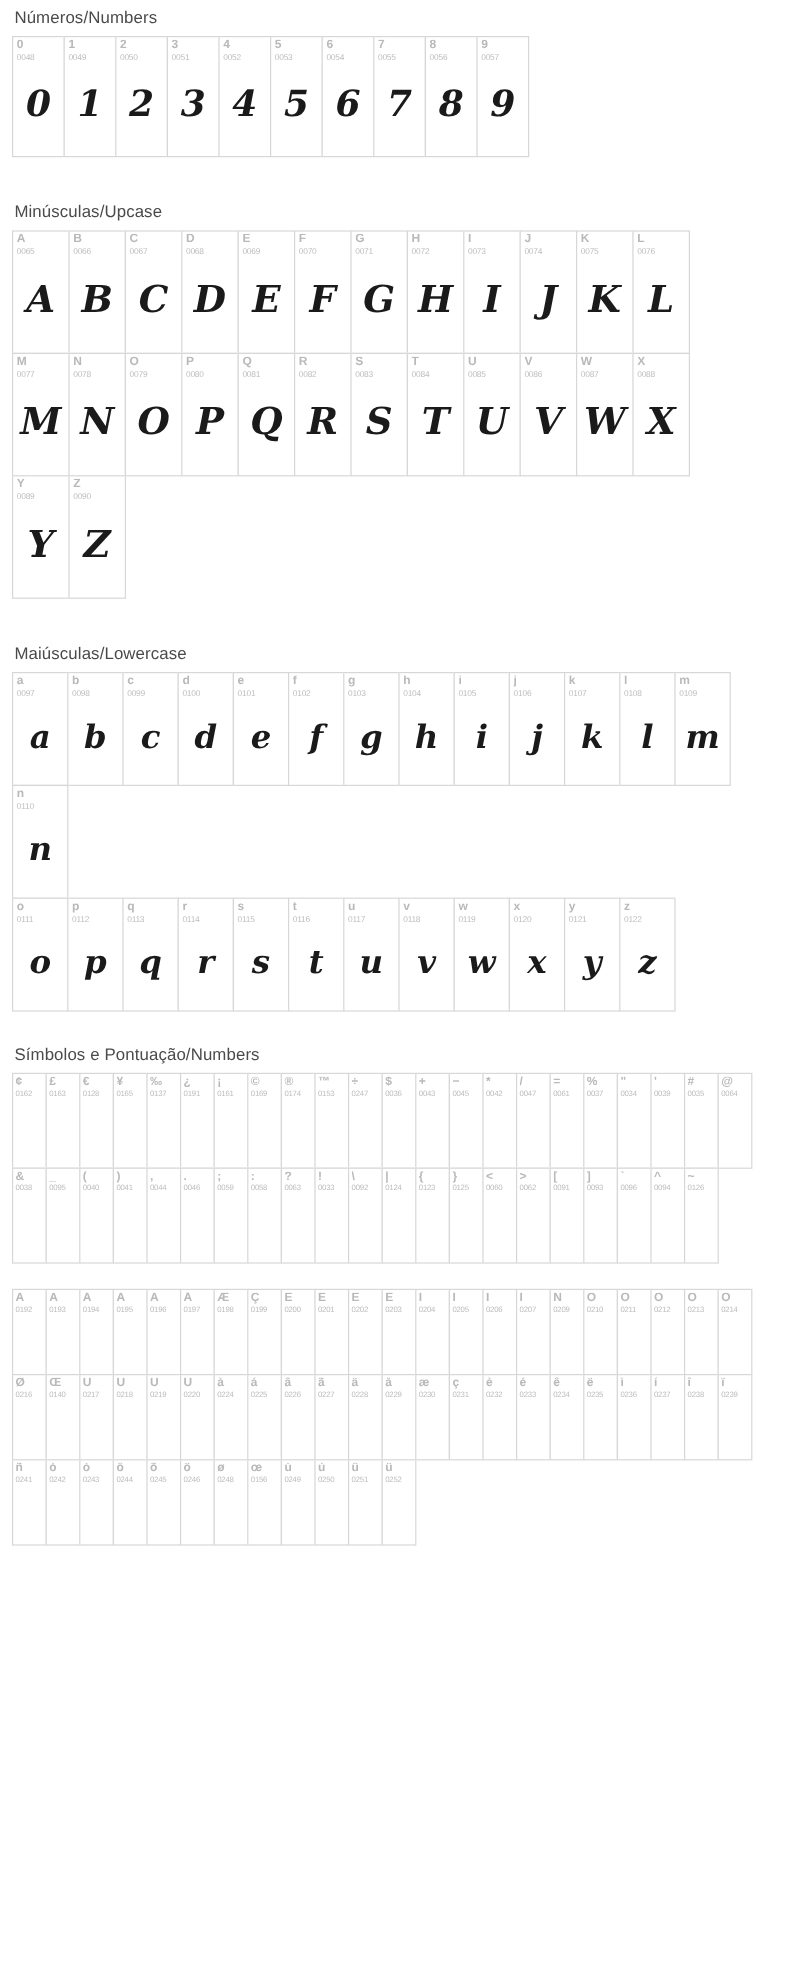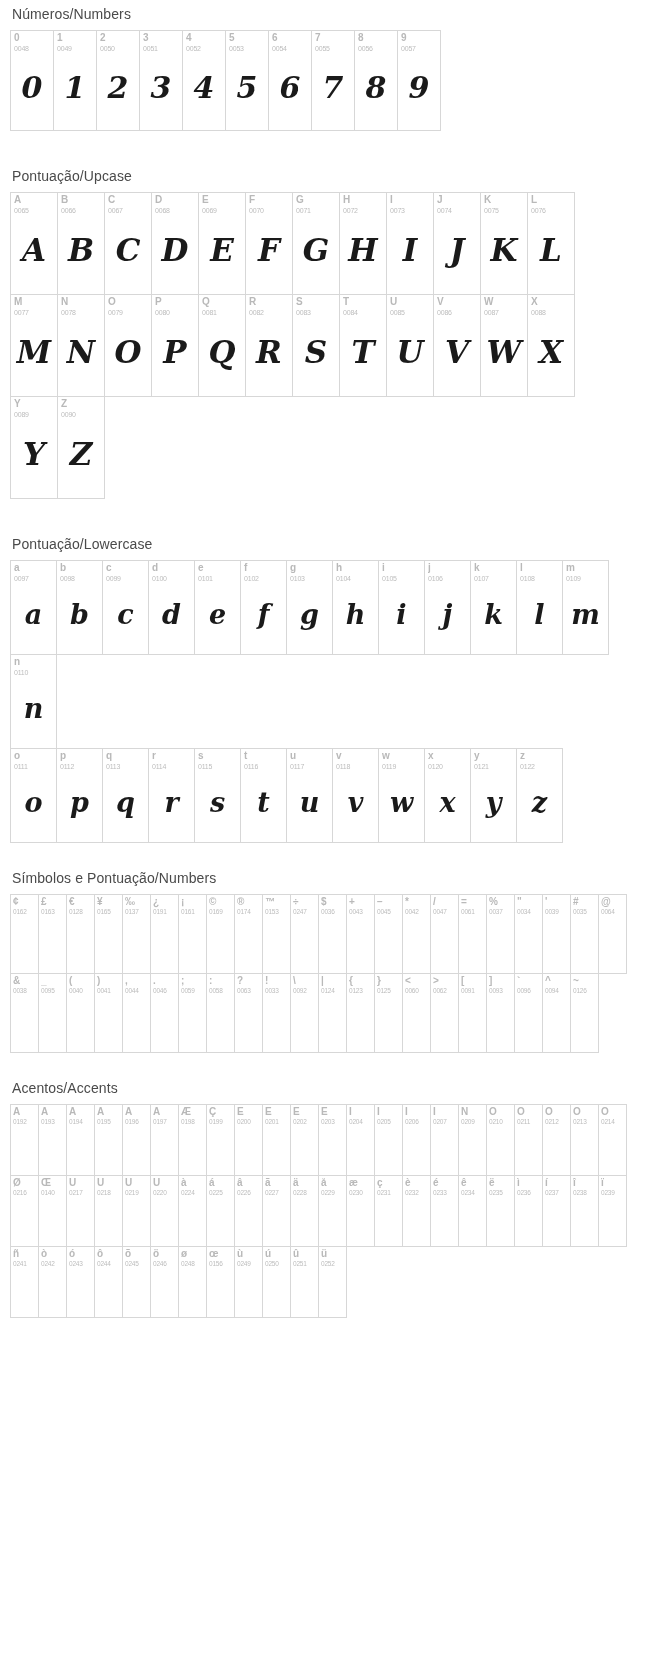--- a/index.html
+++ b/index.html
@@ -185,21 +185,21 @@
             </div>
             <div class="glyph">9</div>
           </div>
         </div>
       </div>
   </div>
 
   <div class="spacer-md"></div>
 
   <div class="section">
-    <h2 class="section-title">Pontuação/Upcase</h2>
+    <h2 class="section-title">Minúsculas/Upcase</h2>
     <div class="grid grid-upper">
         <div class="grid" style="width: 100%;">
           <div class="cell">
             <div class="meta">
               <span class="ch-label">A</span>
               <span class="code">0065</span>
             </div>
             <div class="glyph">A</div>
           </div>
           <div class="cell">
@@ -381,21 +381,21 @@
             </div>
             <div class="glyph">Z</div>
           </div>
         </div>
       </div>
   </div>
 
   <div class="spacer-md"></div>
 
   <div class="section">
-    <h2 class="section-title">Pontuação/Lowercase</h2>
+    <h2 class="section-title">Maiúsculas/Lowercase</h2>
     <div class="grid grid-lower">
         <div class="grid" style="width: 100%;">
           <div class="cell">
             <div class="meta">
               <span class="ch-label">a</span>
               <span class="code">0097</span>
             </div>
             <div class="glyph">a</div>
           </div>
           <div class="cell">
@@ -888,21 +888,20 @@
             </div>
             <div class="glyph"></div>
           </div>
         </div>
       </div>
   </div>
 
   <div class="spacer-sm"></div>
 
   <div class="section">
-    <h2 class="section-title">Acentos/Accents</h2>
     <div class="grid grid-accents">
         <div class="grid" style="width: 100%;">
           <div class="cell">
             <div class="meta">
               <span class="ch-label">À</span>
               <span class="code">0192</span>
             </div>
             <div class="glyph"></div>
           </div>
           <div class="cell">

